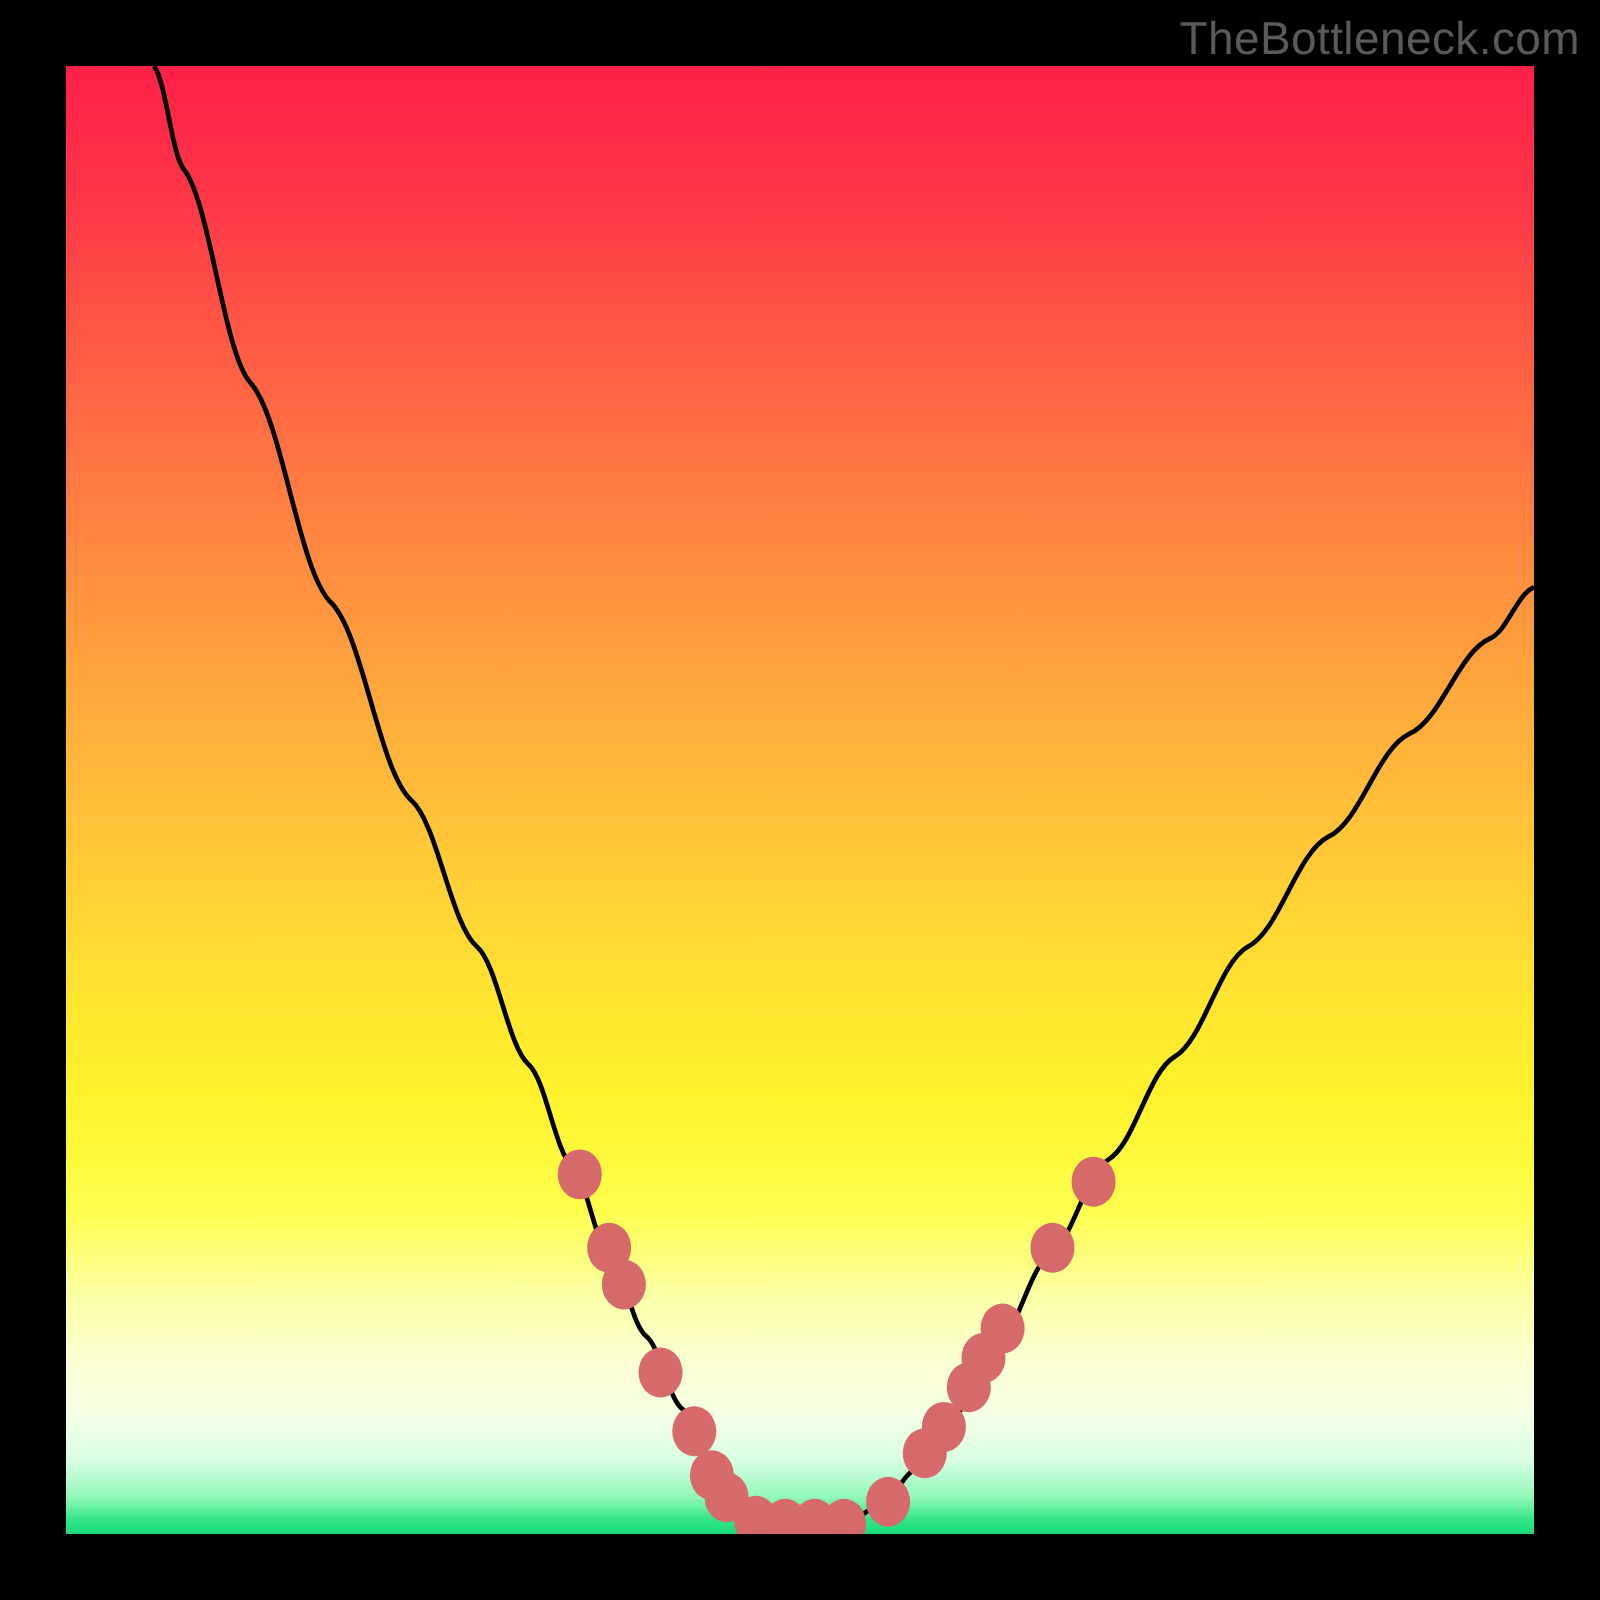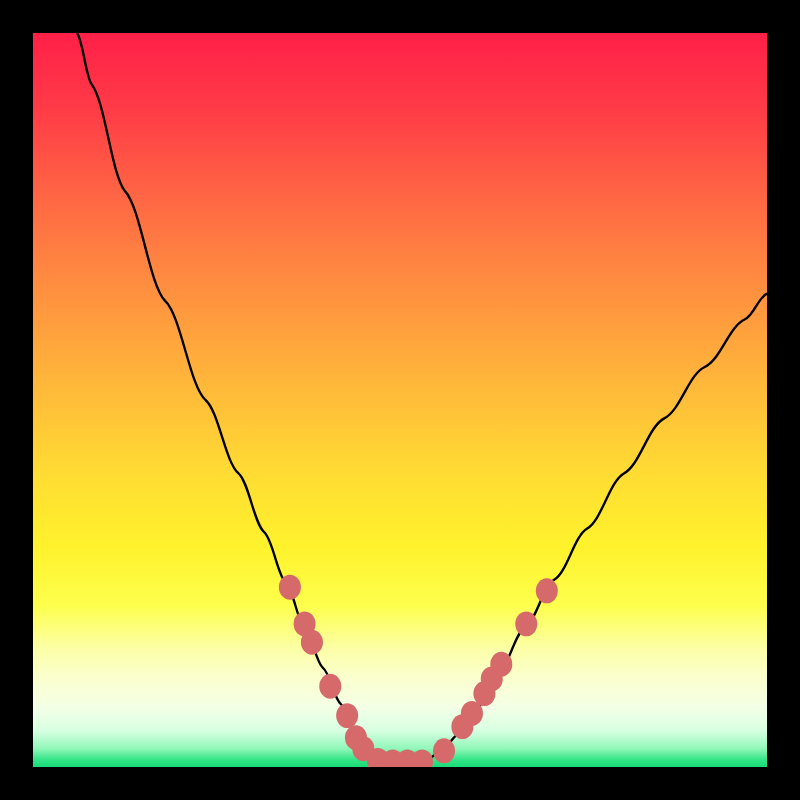--- a/index.html
+++ b/index.html
@@ -90,13 +90,14 @@
           <ellipse cx="58.5" cy="94.5" rx="1.5" ry="1.7" fill="#d66a6a"></ellipse>
           <ellipse cx="59.8" cy="92.7" rx="1.5" ry="1.7" fill="#d66a6a"></ellipse>
           <ellipse cx="61.5" cy="90" rx="1.5" ry="1.7" fill="#d66a6a"></ellipse>
           <ellipse cx="62.5" cy="88" rx="1.5" ry="1.7" fill="#d66a6a"></ellipse>
           <ellipse cx="63.8" cy="86" rx="1.5" ry="1.7" fill="#d66a6a"></ellipse>
           <ellipse cx="67.2" cy="80.5" rx="1.5" ry="1.7" fill="#d66a6a"></ellipse>
           <ellipse cx="70" cy="76" rx="1.5" ry="1.7" fill="#d66a6a"></ellipse>
         </g>
     </svg>
   </div>
+  <div class="watermark">TheBottleneck.com</div>
 </div>
 
 </body></html>

